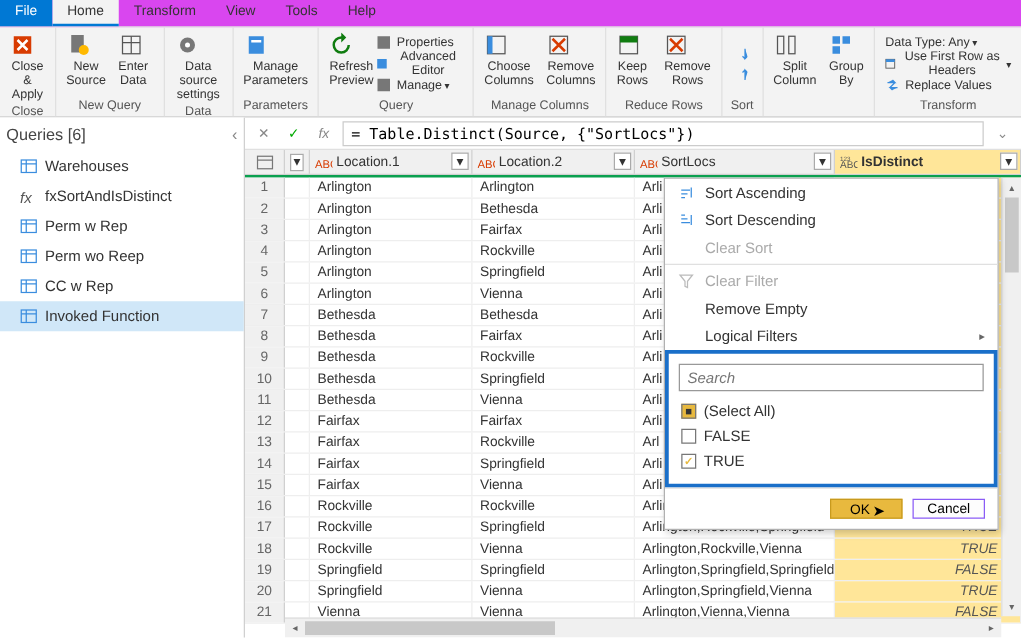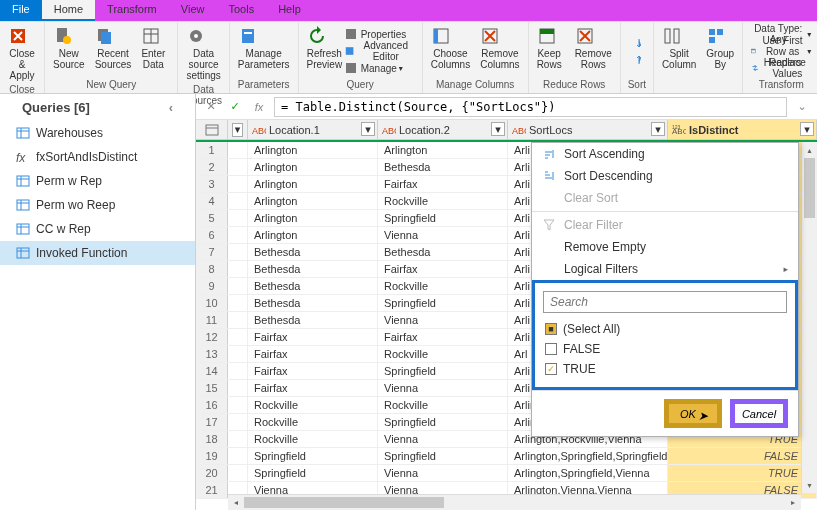--- a/index.html
+++ b/index.html
@@ -28,21 +28,21 @@
 .i-blue { fill: #3a8dde; }
 .i-red { fill: #d83b01; }
 .i-green { fill: #107c10; }
 .i-gray { fill: #777; }
 
 
 .main { display: flex; height: 416px; }
 
 
 .queries { width: 196px; border-right: 1px solid #d0d0d0; background: #fff; display: flex; flex-direction: column; }
-.queries-hdr { display: flex; align-items: center; justify-content: space-between; padding: 6px 22px; font-size: 13px; color: #444; font-weight: bold; }
+.queries-hdr { display: flex; align-items: center; justify-content: space-between; padding: 6px 5px; font-size: 13px; color: #444; }
 .q-item { display: flex; align-items: center; padding: 5px 10px 5px 16px; cursor: pointer; font-size: 12px; gap: 6px; }
 .q-item.selected { background: #d0e7f8; }
 .q-ico { width: 14px; height: 12px; display: inline-block; }
 
 
 .formula-row { display: flex; align-items: center; height: 26px; border-bottom: 1px solid #e0e0e0; padding: 0 6px; gap: 6px; }
 .formula-btn { width: 18px; height: 18px; display: flex; align-items: center; justify-content: center; color: #888; cursor: pointer; }
 .formula-input { flex: 1; border: 1px solid #ccc; height: 20px; padding: 0 6px; font-family: Consolas, monospace; font-size: 12px; background: #fff; }
 
 
@@ -79,21 +79,21 @@
 .fp-item.disabled { color: #aaa; }
 .fp-item .mi { width: 14px; height: 14px; }
 .fp-sep { height: 1px; background: #e0e0e0; margin: 2px 0; }
 .fp-search-wrap { border: 3px solid #1a6fc9; margin: 0; padding: 8px; }
 .fp-search { width: 100%; height: 22px; border: 1px solid #999; padding: 0 6px; font-style: italic; color: #888; font-size: 12px; }
 .fp-check { display: flex; align-items: center; gap: 6px; padding: 3px 2px; font-size: 12px; }
 .fp-check .box { width: 12px; height: 12px; border: 1px solid #777; display: flex; align-items: center; justify-content: center; font-size: 9px; }
 .fp-check .box.all { background: #e8b93e; }
 .fp-check .box.chk { background: #fff; color: #e8b93e; font-weight: bold; }
 .fp-footer { display: flex; justify-content: flex-end; gap: 8px; padding: 8px 10px; border-top: 1px solid #e0e0e0; }
-.fp-btn { min-width: 58px; height: 29px; border: 5px solid #8b5cf6; background: #fdfdfd; font-size: 11px; cursor: pointer; font-style: italic; }
+.fp-btn { min-width: 58px; height: 16px; border: 1px solid #8b5cf6; background: #fdfdfd; font-size: 11px; cursor: pointer; }
 .fp-btn.ok { background: #e8b93e; border-color: #c89a1e; }
 .chev { margin-left: auto; color: #666; font-size: 9px; }
 .cursor-arrow { position: absolute; font-size: 12px; pointer-events: none; }
 </style>
 </head>
 <body>
 
 <div class="menubar">
   <div class="tab file">File</div>
   <div class="tab active">Home</div>
@@ -120,28 +120,20 @@
 
   <div class="ribbon-group">
     <div class="buttons">
       <div class="rbtn">
           <svg class="ico" viewBox="0 0 20 20">
             <rect class="i-gray" x="4" y="2" width="10" height="14"></rect>
             <circle fill="#ffb900" cx="14" cy="14" r="4"></circle>
           </svg>
           <div class="txt" style="white-space:pre-line">New
 Source</div>
-        </div>
-      <div class="rbtn">
-          <svg class="ico" viewBox="0 0 20 20">
-            <rect class="i-gray" x="3" y="3" width="10" height="12"></rect>
-            <rect class="i-blue" x="6" y="6" width="10" height="12"></rect>
-          </svg>
-          <div class="txt" style="white-space:pre-line">Recent
-Sources</div>
         </div>
       <div class="rbtn">
           <svg class="ico" viewBox="0 0 20 20">
             <rect fill="none" stroke="#555" x="3" y="3" width="14" height="14"></rect>
             <line stroke="#555" x1="3" y1="8" x2="17" y2="8"></line>
             <line stroke="#555" x1="10" y1="3" x2="10" y2="17"></line>
           </svg>
           <div class="txt" style="white-space:pre-line">Enter
 Data</div>
         </div>

